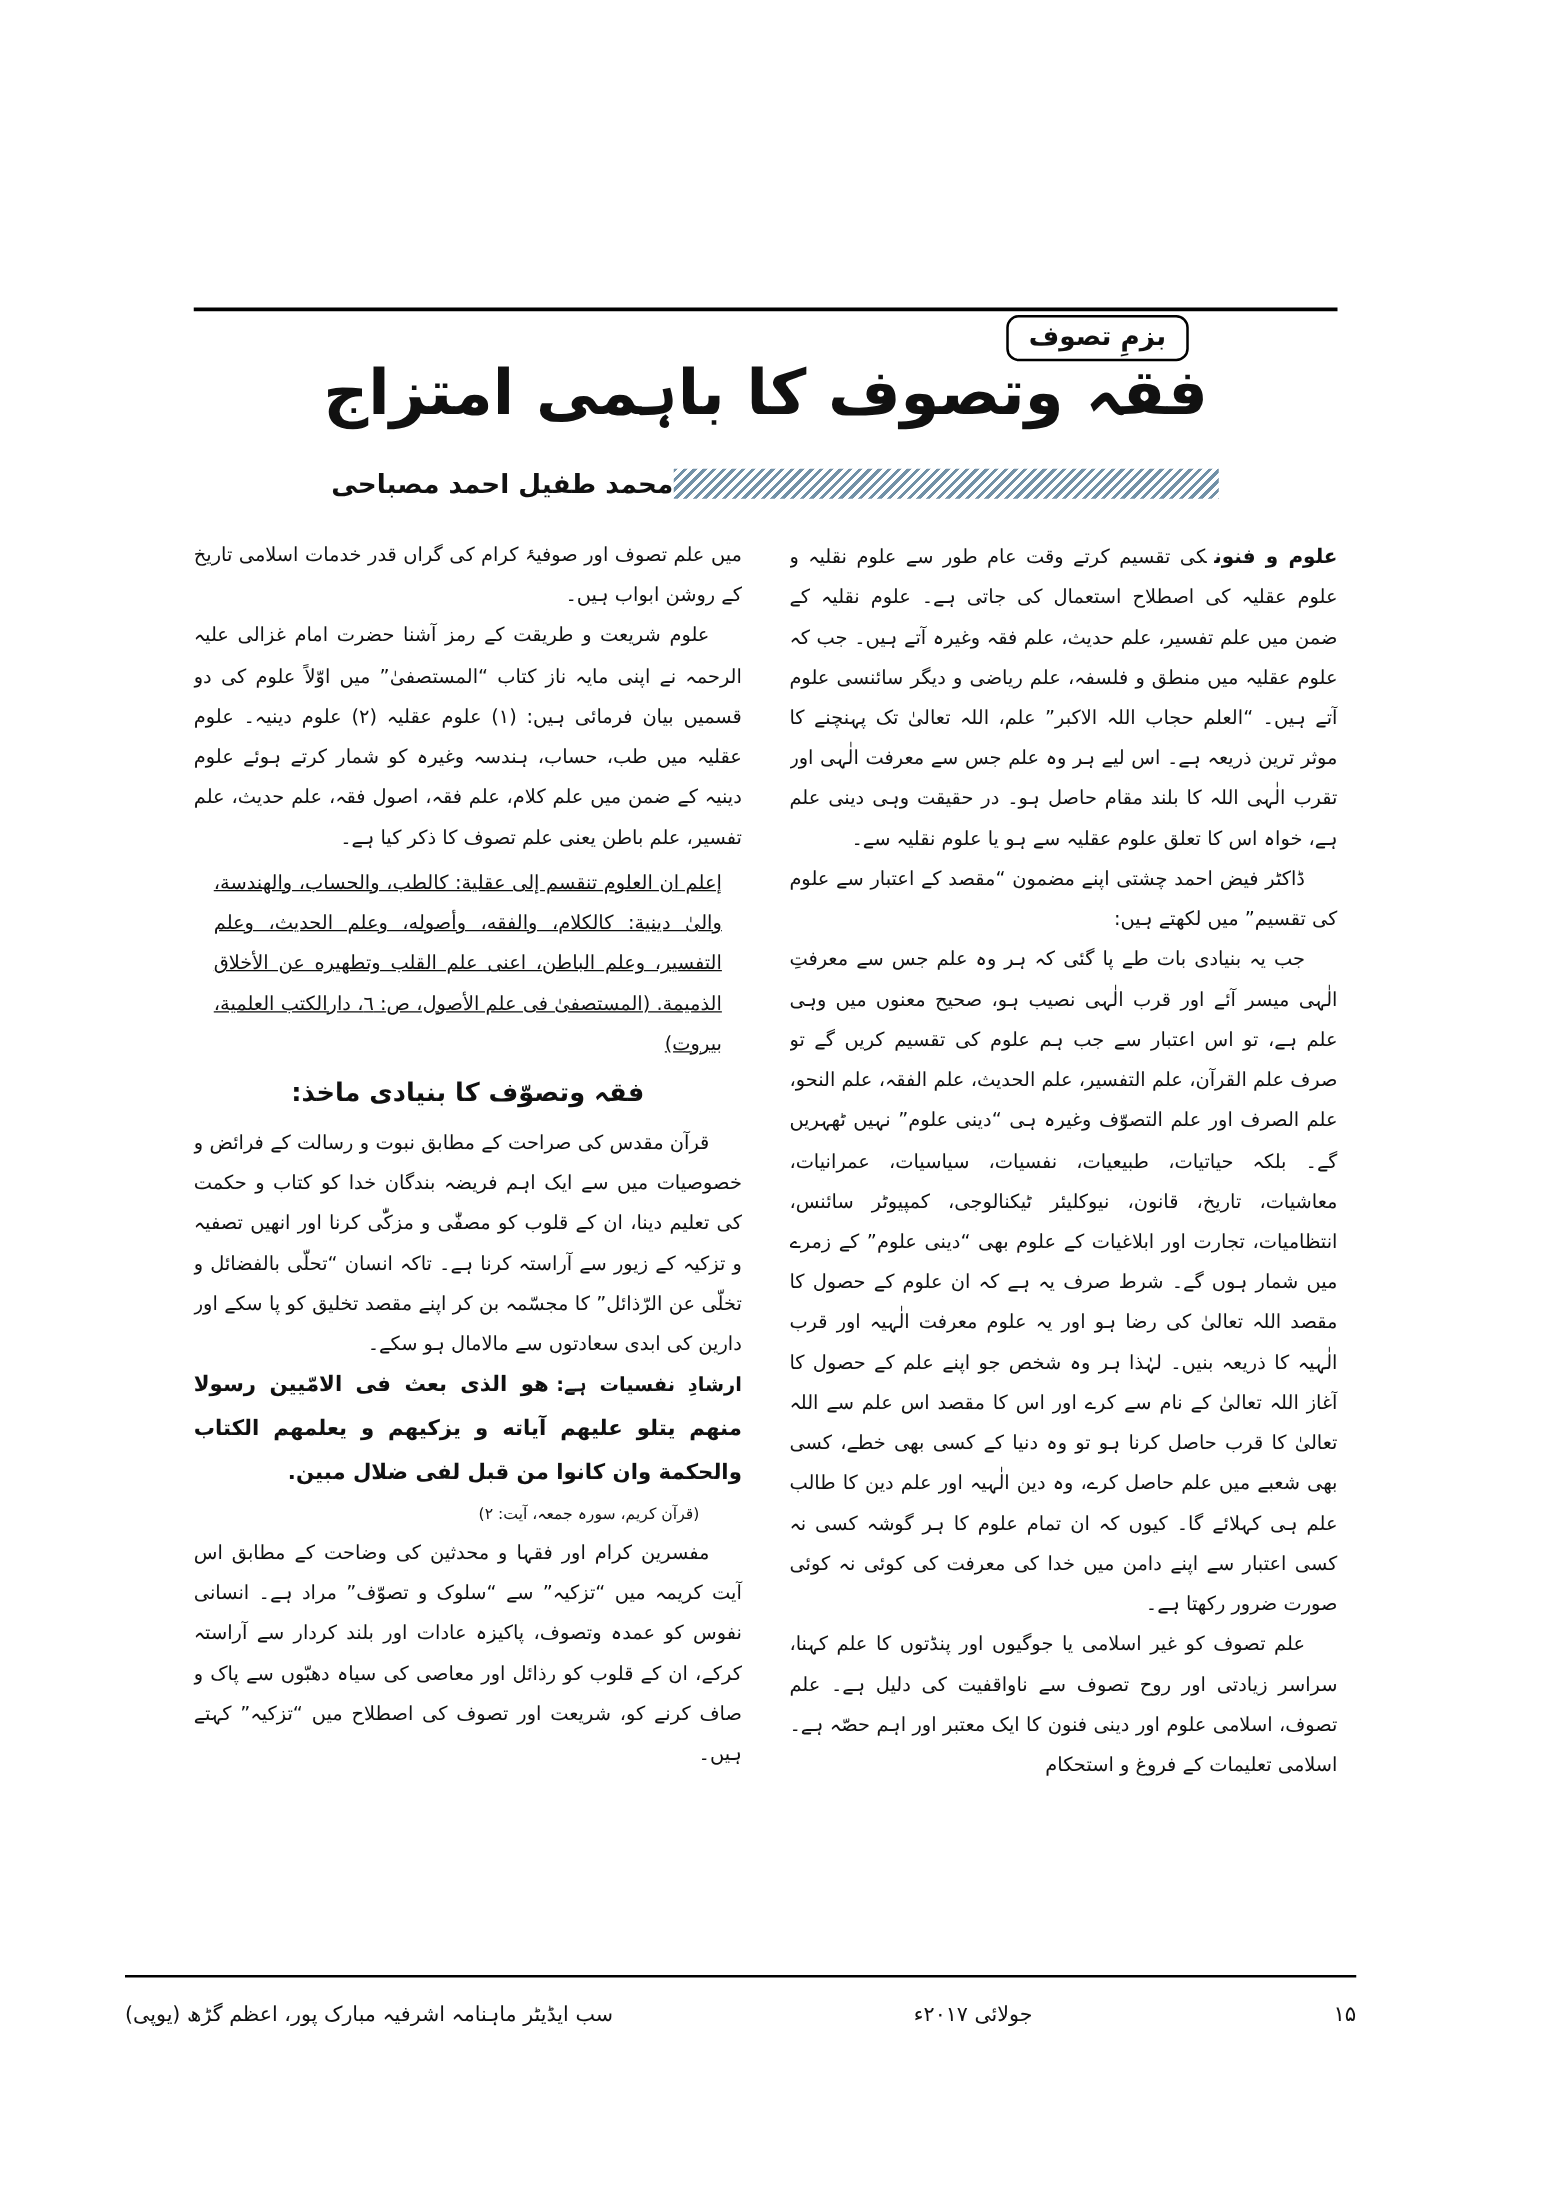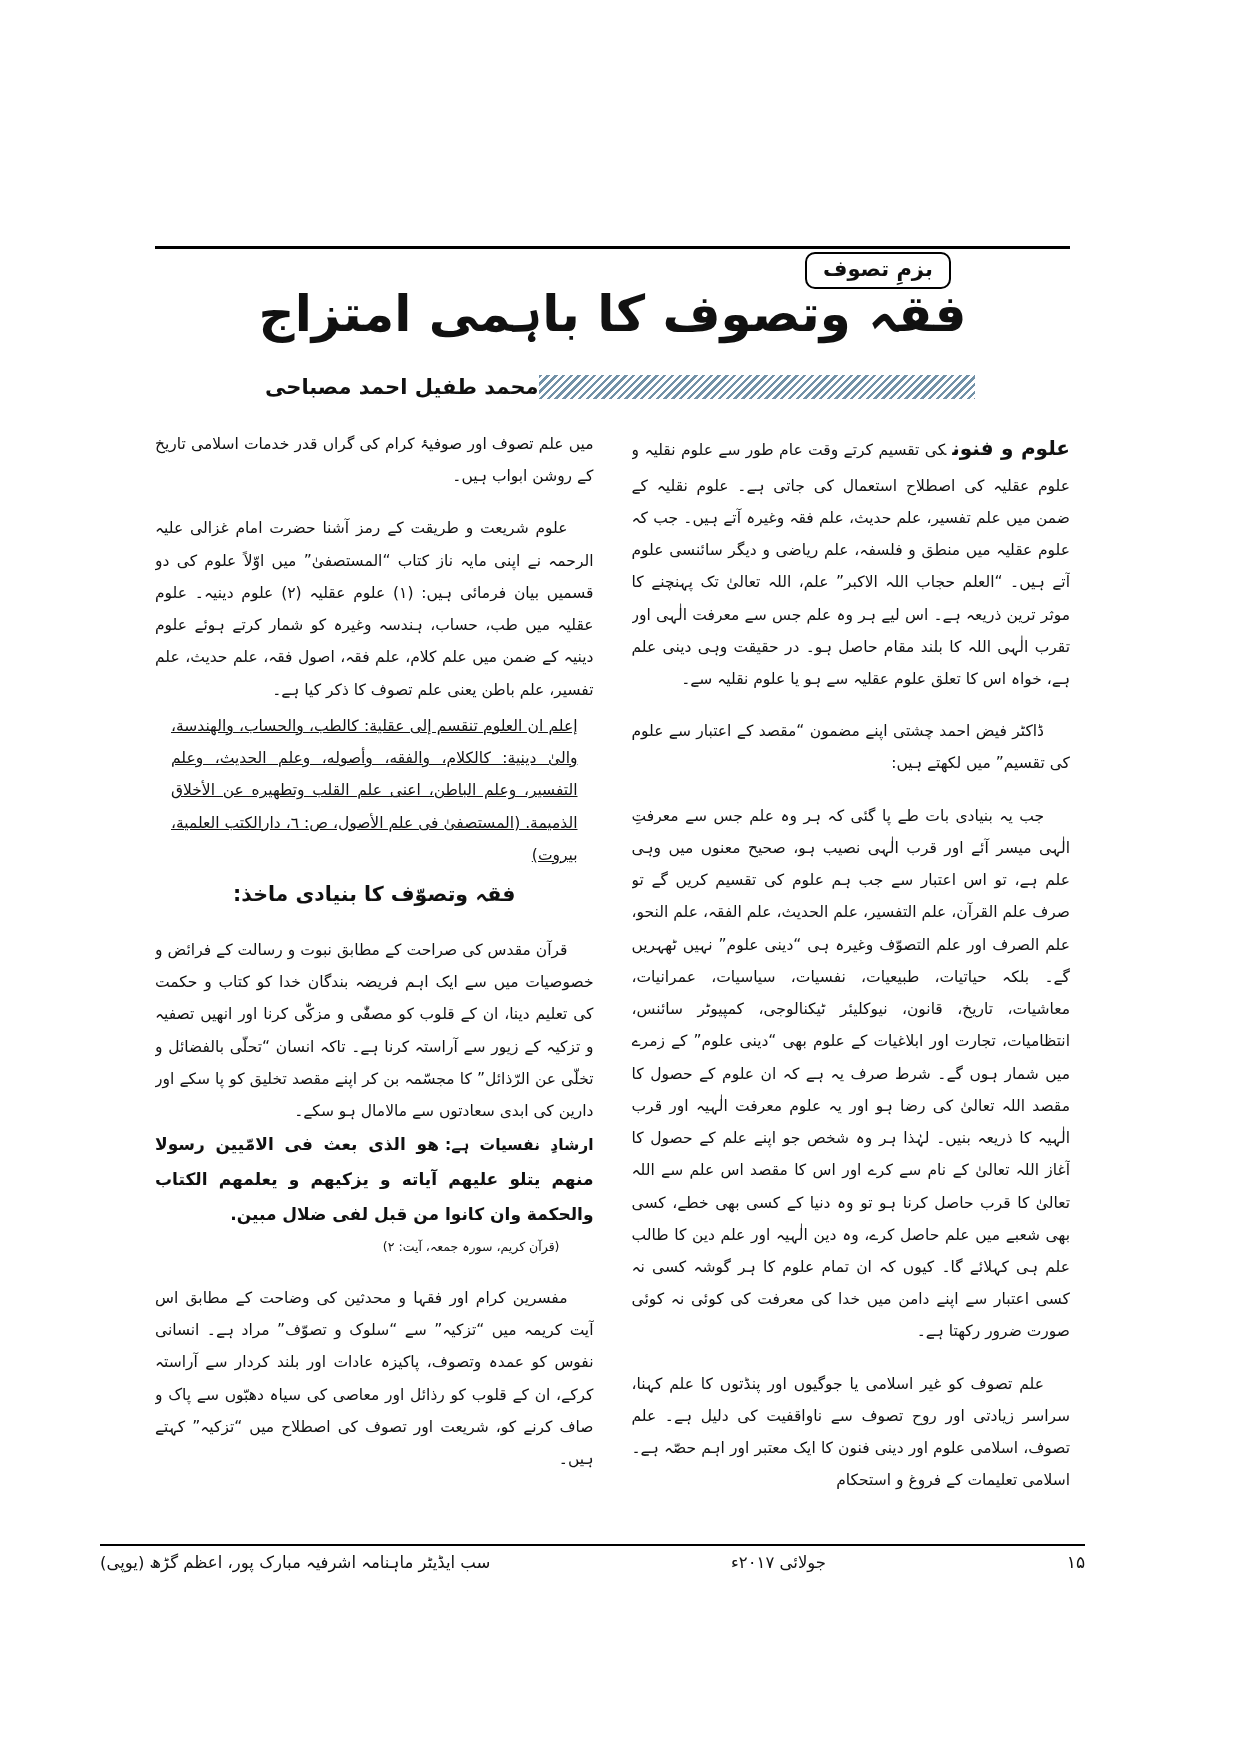--- a/index.html
+++ b/index.html
@@ -37,41 +37,41 @@
 
   .columns{
     position:absolute;left:155px;top:428px;width:915px;height:1135px;
     direction:rtl;display:flex;gap:38px;overflow:hidden;
   }
   .col{flex:1 1 0;overflow:hidden;direction:rtl;}
   .col p{
     margin:0;padding:0;text-align:justify;
     font-size:15.5px;line-height:2.08;
   }
-  .col p.indent{text-indent:26px;margin-top:20px;}
-  .lead-bold{font-weight:900;font-size:20px;margin-inline-end:6px;}
+  .col p.indent{text-indent:26px;}
+  .lead-bold{font-weight:900;font-size:16px;margin-inline-end:6px;}
   .arabic-quote{
     font-size:17.5px;line-height:2.0;text-align:justify;margin:4px 16px !important;text-decoration:underline;
   }
   .sub-heading{
     text-align:center !important;font-weight:900;font-size:20.5px !important;
     line-height:1.9 !important;margin:4px 0 !important;
   }
   .verse{
     font-weight:700;font-size:17px !important;line-height:2.05 !important;
   }
   .verse .verse-lead{font-weight:600;font-size:15.5px;margin-inline-end:6px;}
   .citation{
     font-size:12.5px !important;line-height:2.4 !important;
     text-align:right !important;text-indent:34px;
   }
 
   .footer{
-    position:absolute;left:100px;top:1544px;width:985px;
-    border-top:2.5px solid #000;padding-top:6px;
+    position:absolute;left:100px;top:1580px;width:985px;
+    border-top:2.5px solid #000;padding-top:20px;
     display:flex;flex-direction:row-reverse;align-items:baseline;
     direction:rtl;font-size:16.5px;
   }
   .footer .f-editor{flex:0 0 auto;}
   .footer .f-spacer{flex:1 1 auto;}
   .footer .f-date{flex:0 0 auto;}
   .footer .f-page{flex:0 0 auto;margin-right:auto;}
   .f-page{font-size:17px;}
 </style>
 </head>

